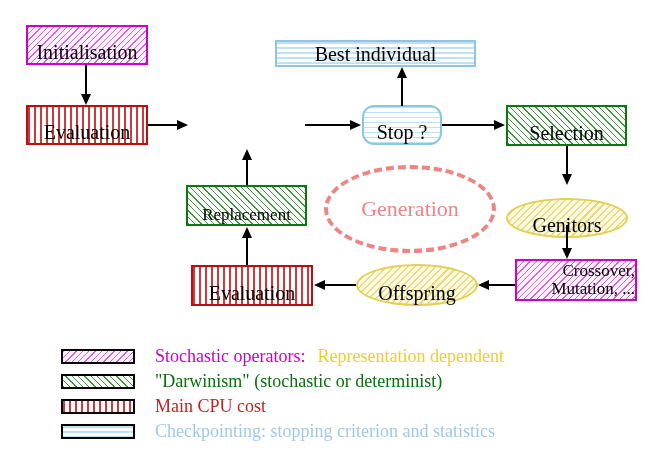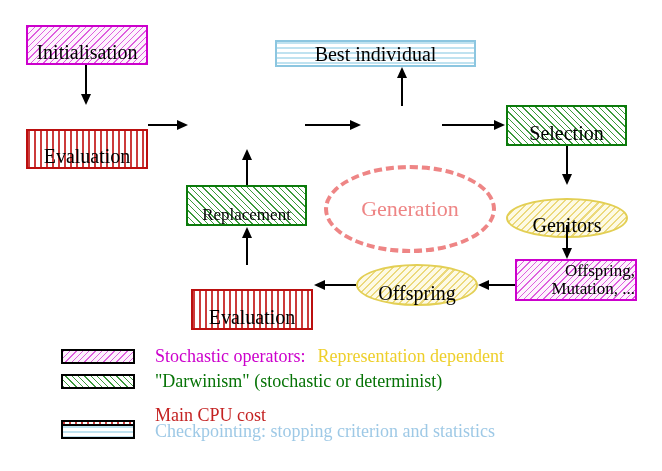--- a/index.html
+++ b/index.html
@@ -31,21 +31,20 @@
     border-color: #cc00cc;
     background: repeating-linear-gradient(135deg, #de5ede 0px, #de5ede 1px, #fdf3fd 1px, #fdf3fd 4.5px);
   }
   .hatch-green {
     border-color: #0b7a0b;
     background: repeating-linear-gradient(45deg, #3c9a3c 0px, #3c9a3c 1px, #ffffff 1px, #ffffff 4.5px);
   }
   .stripe-red {
     border-color: #bb0f0f;
     background: repeating-linear-gradient(90deg, #cc3b3b 0px, #cc3b3b 2px, #ffffff 2px, #ffffff 6px);
-    margin-top: 24px;
   }
   .stripe-cyan {
     border-color: #8cc6e0;
     background: repeating-linear-gradient(180deg, #bfe2f0 0px, #bfe2f0 1.5px, #ffffff 1.5px, #ffffff 5px);
   }
   .hatch-yellow {
     border-color: #e3cf54;
     background: repeating-linear-gradient(135deg, #ecd97c 0px, #ecd97c 1.5px, #fdfae4 1.5px, #fdfae4 5px);
   }
 
@@ -95,31 +94,34 @@
 
   <div class="node rect stripe-red" style="left:26px; top:105px; width:122px; height:40px;">
     <span>Evaluation</span>
   </div>
 
   <div class="node rect stripe-cyan" style="left:275px; top:40px; width:201px; height:27px;">
     <span>Best individual</span>
   </div>
 
 
+  <div class="node rect stripe-cyan" style="left:362px; top:105px; width:80px; height:40px; border-radius:12px;">
+    <span>Stop ?</span>
+  </div>
 
   <div class="node rect hatch-green" style="left:506px; top:105px; width:121px; height:41px;">
     <span>Selection</span>
   </div>
 
   <div class="node ellipse hatch-yellow" style="left:506px; top:198px; width:122px; height:40px;">
     <span>Genitors</span>
   </div>
 
   <div class="node rect hatch-magenta small-label" style="left:515px; top:259px; width:122px; height:42px; flex-direction:column;">
-    <span>Offspring,</span>
+    <span>Crossover,</span>
     <span>Mutation, ...</span>
   </div>
 
   <div class="node ellipse hatch-yellow" style="left:356px; top:264px; width:122px; height:42px;">
     <span>Offspring</span>
   </div>
 
   <div class="node rect stripe-red" style="left:191px; top:265px; width:122px; height:41px;">
     <span>Evaluation</span>
   </div>

